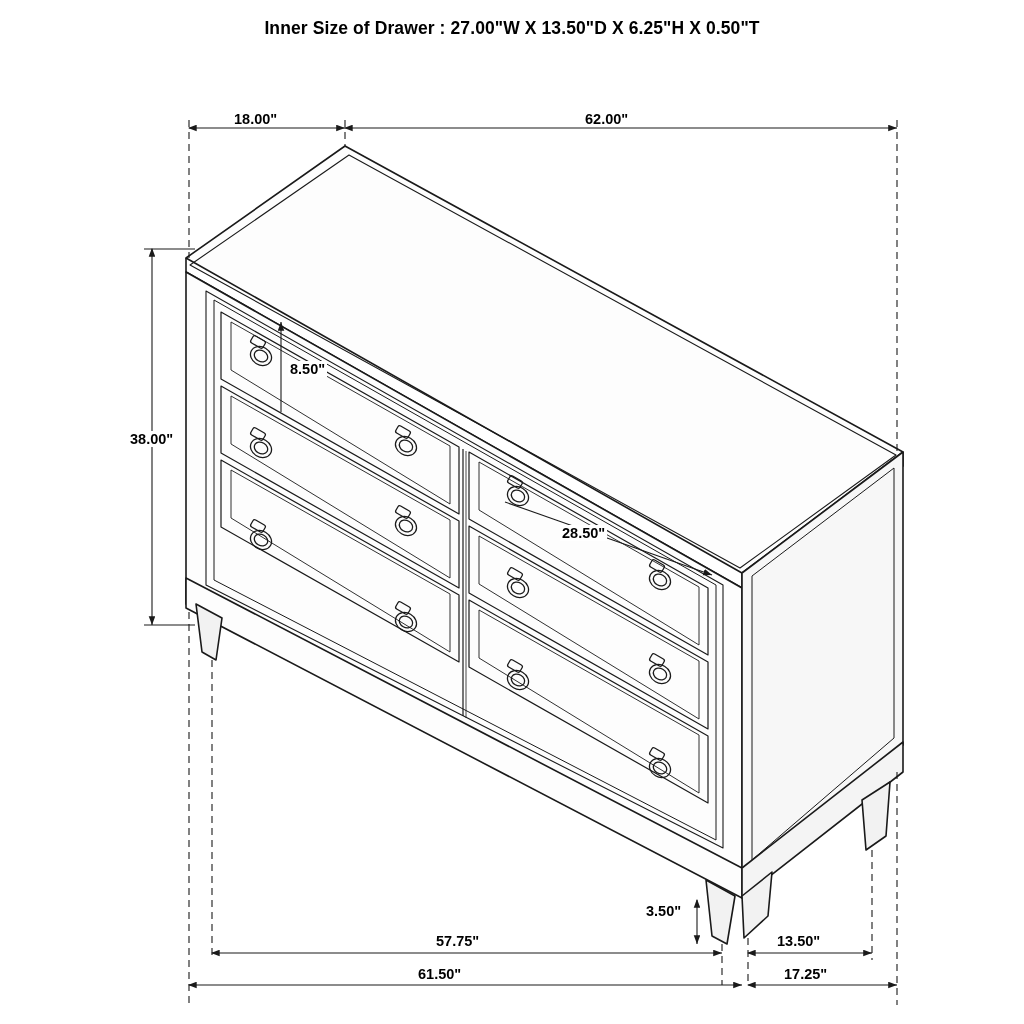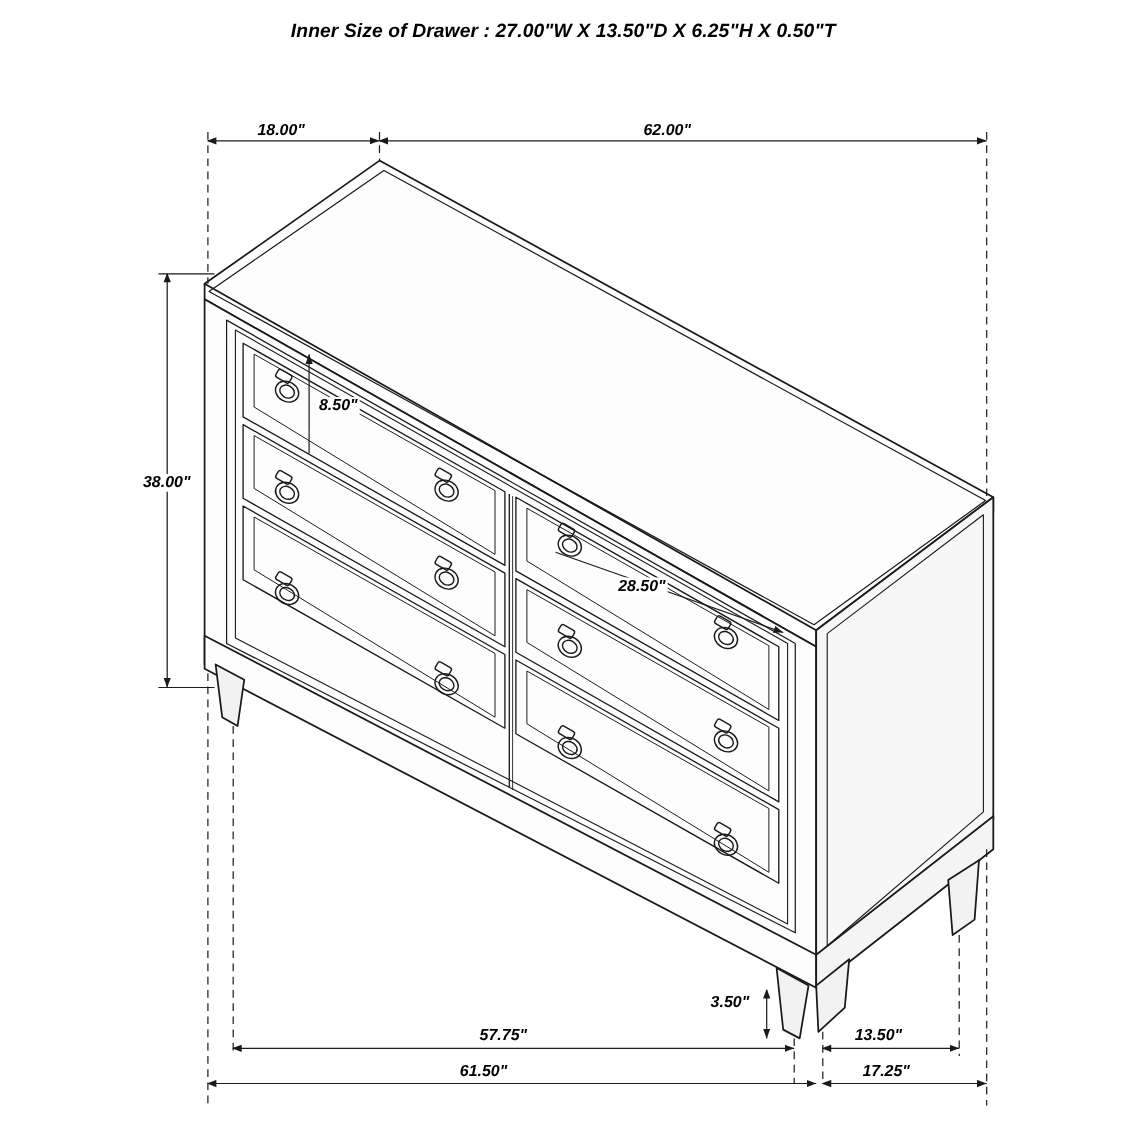--- a/index.html
+++ b/index.html
@@ -12,21 +12,20 @@
     height: 1024px;
     font-family: "Liberation Sans", sans-serif;
     color: #000000;
     position: relative;
     overflow: hidden;
   }
   #stage {
     position: relative;
     width: 1024px;
     height: 1024px;
-    font-style: italic;
   }
   .title {
     position: absolute;
     top: 18px;
     left: 0;
     width: 1024px;
     text-align: center;
     font-size: 17.5px;
     font-weight: bold;
     letter-spacing: 0.1px;

